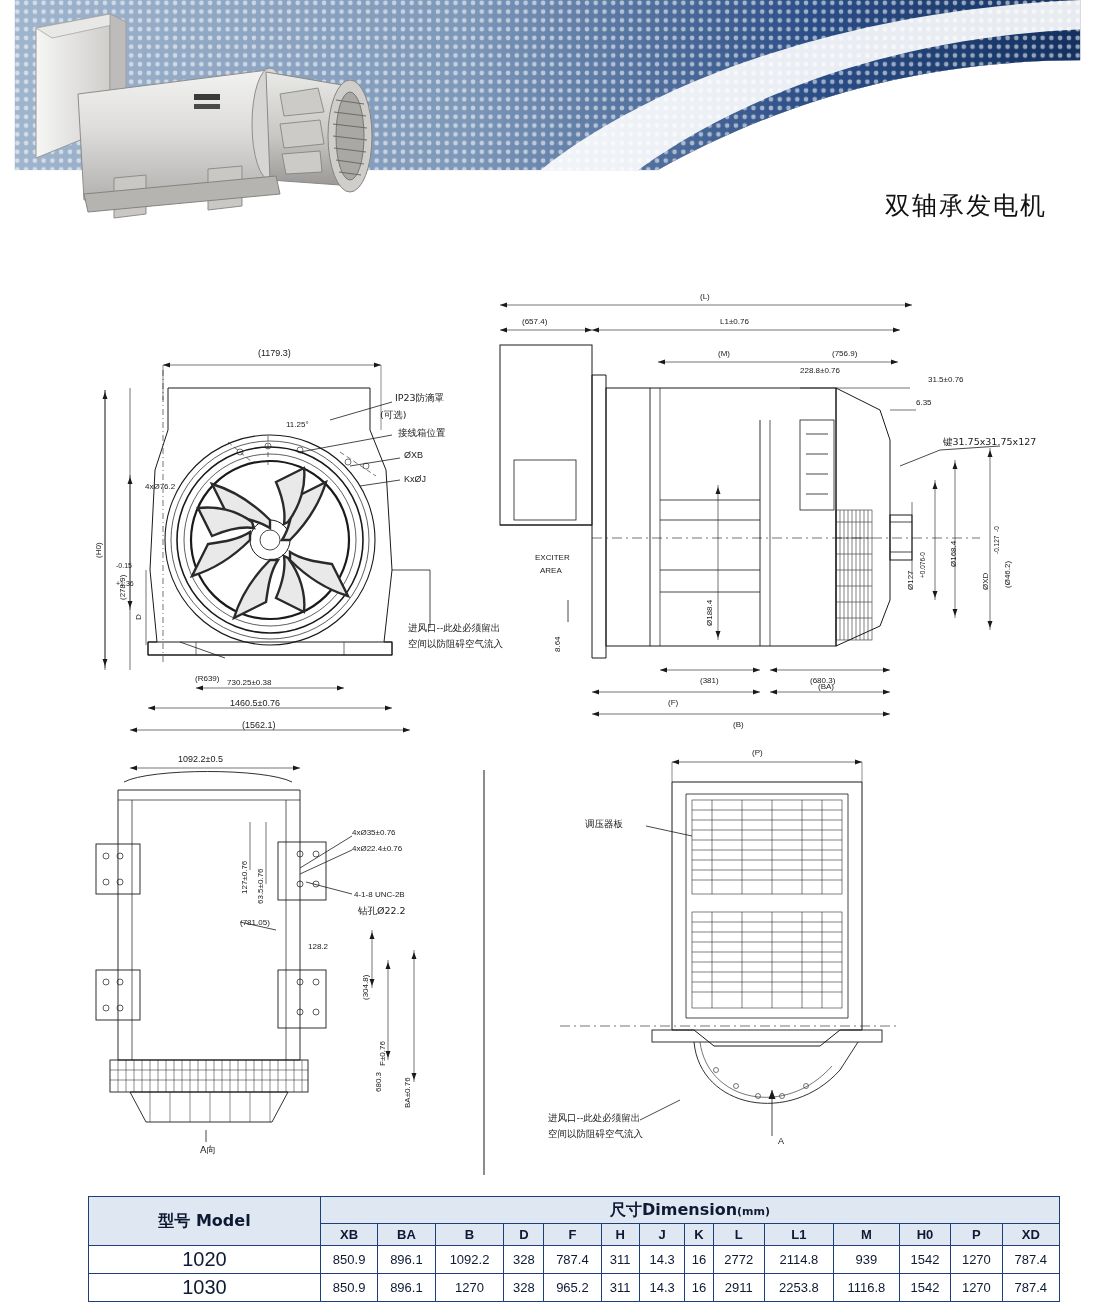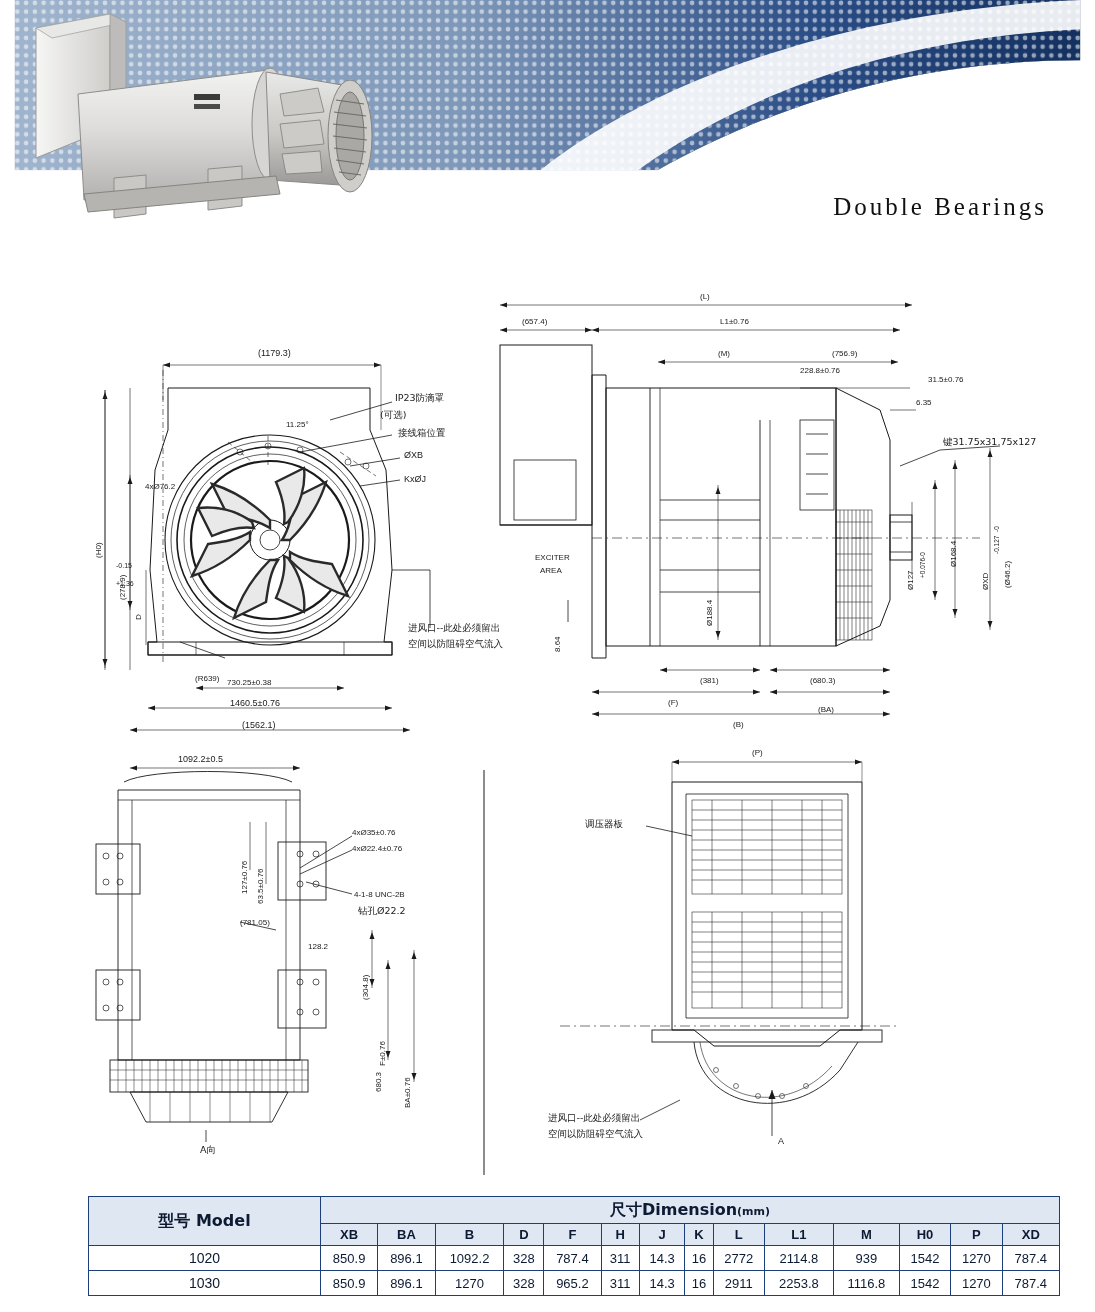--- a/index.html
+++ b/index.html
@@ -69,21 +69,21 @@
     width:232px;
     font-size:16px;
     font-family:"DejaVu Sans", sans-serif;
   }
   .spec-table .dim-head {
     font-size:16px;
     font-family:"DejaVu Sans", sans-serif;
   }
   .spec-table .sub-head { height:22px; font-size:13px;margin-left:40px; }
   .spec-table tbody td { height:25px; background:#ffffff; font-size:13px;}
-  .spec-table tbody td.model-cell { font-size:14px; }
+  .spec-table tbody td.model-cell { font-size:20px; }
   .mmsmall { font-size:11px; }
 </style>
 </head>
 <body>
 
 <div class="header">
 
   <svg class="banner-shape" width="1095" height="190" viewBox="0 0 1095 190">
     <defs>
       <pattern id="dots" width="9" height="9" patternUnits="userSpaceOnUse">
@@ -154,21 +154,21 @@
     <g fill="#cccbc8" stroke="#7e7d78" stroke-width="0.8">
       <polygon points="262,86 300,80 306,104 266,108"></polygon>
       <polygon points="262,116 302,112 306,136 266,140"></polygon>
       <polygon points="264,146 302,143 304,164 268,166"></polygon>
     </g>
 
     <polygon points="66,186 258,168 262,186 70,204" fill="#b5b4b1" stroke="#85847f"></polygon>
   </svg>
 
   <div class="title-block">
-    <div class="title-en">Double Bearings</div>
+    <div class="title-cn">双轴承发电机</div>
   </div>
 </div>
 
 <div class="sheet">
 
 <svg width="1095" height="940" viewBox="0 0 1095 940">
   <g fill="none" stroke="#1a1a1a" stroke-width="0.8">
 
     <line x1="105" y1="120" x2="105" y2="400" stroke-width="0.6"></line>
     <line x1="130" y1="118" x2="130" y2="400" stroke-width="0.6"></line>
@@ -516,21 +516,21 @@
 <div class="dim-label sm vert" style="left:915px; top:300px; transform:rotate(-90deg) translate(-20px,-9px);">Ø127</div>
 <div class="dim-label vert" style="left:925px; top:298px; font-size:6.5px; transform:rotate(-90deg) translate(-10px,-6px);">+0.076</div>
 <div class="dim-label vert" style="left:925px; top:288px; font-size:6.5px; transform:rotate(-90deg) translate(0,-6px);">-0</div>
 <div class="dim-label sm vert" style="left:714px; top:320px; transform:rotate(-90deg) translate(-36px,-9px);">Ø188.4</div>
 <div class="dim-label sm" style="left:535px; top:283px;">EXCITER</div>
 <div class="dim-label sm" style="left:540px; top:296px;">AREA</div>
 <div class="dim-label sm vert" style="left:562px; top:358px; transform:rotate(-90deg) translate(-24px,-9px);">8.64</div>
 <div class="dim-label sm" style="left:692px; top:406px;padding-left:8px;">(381)</div>
 <div class="dim-label sm" style="left:810px; top:406px;">(680.3)</div>
 <div class="dim-label sm" style="left:668px; top:428px;">(F)</div>
-<div class="dim-label sm" style="left:818px; top:435px;text-align:right;">(BA)</div>
+<div class="dim-label sm" style="left:818px; top:412px;text-align:right;">(BA)</div>
 <div class="dim-label sm" style="left:733px; top:450px;">(B)</div>
 
 
 <div class="dim-label" style="left:178px; top:484px;">1092.2±0.5</div>
 <div class="dim-label sm vert" style="left:249px; top:590px; transform:rotate(-90deg) translate(-34px,-9px);">127±0.76</div>
 <div class="dim-label sm vert" style="left:265px; top:600px; transform:rotate(-90deg) translate(-34px,-9px);">63.5±0.76</div>
 <div class="dim-label sm" style="left:352px; top:558px;">4xØ35±0.76</div>
 <div class="dim-label sm" style="left:352px; top:574px;">4xØ22.4±0.76</div>
 <div class="dim-label sm" style="left:354px; top:620px;">4-1-8 UNC-2B</div>
 <div class="dim-label cn" style="left:358px; top:635px;">钻孔Ø22.2</div>

